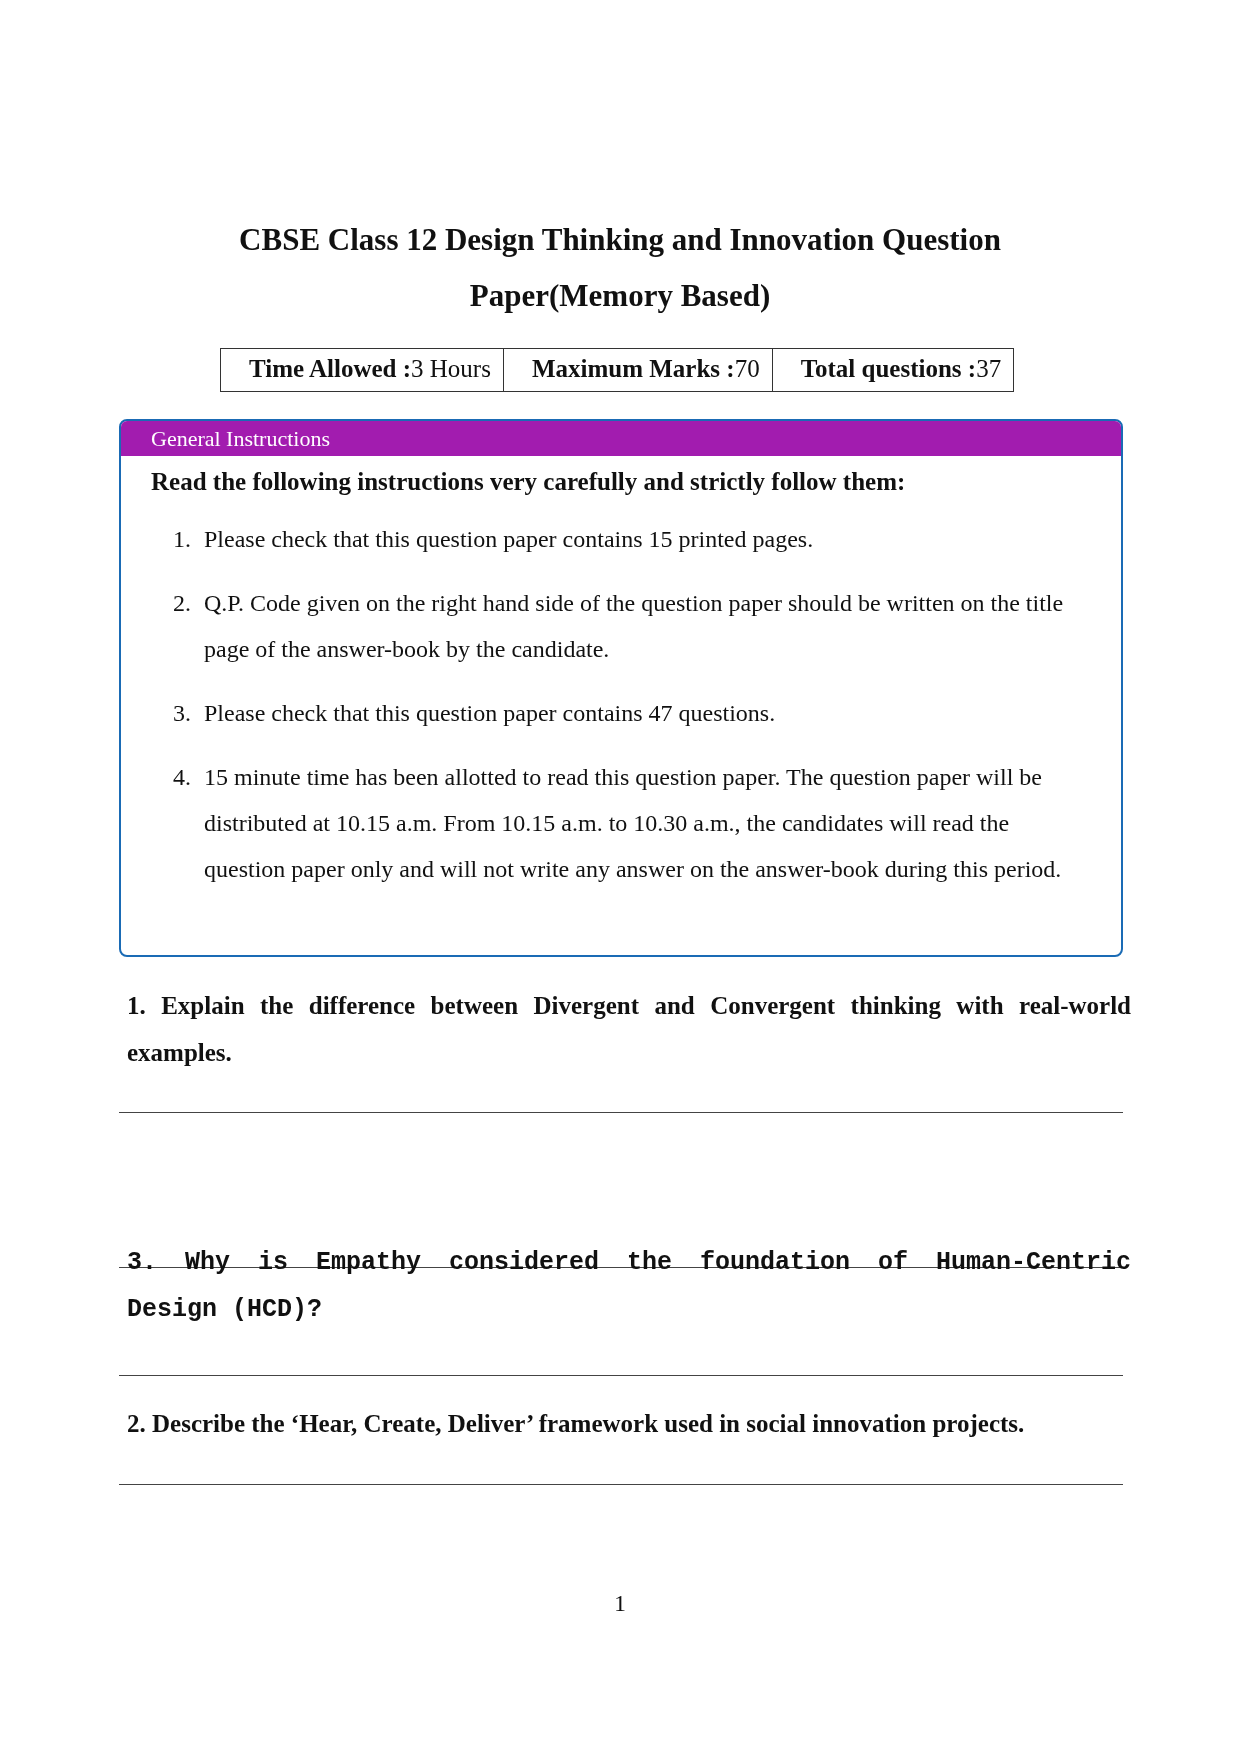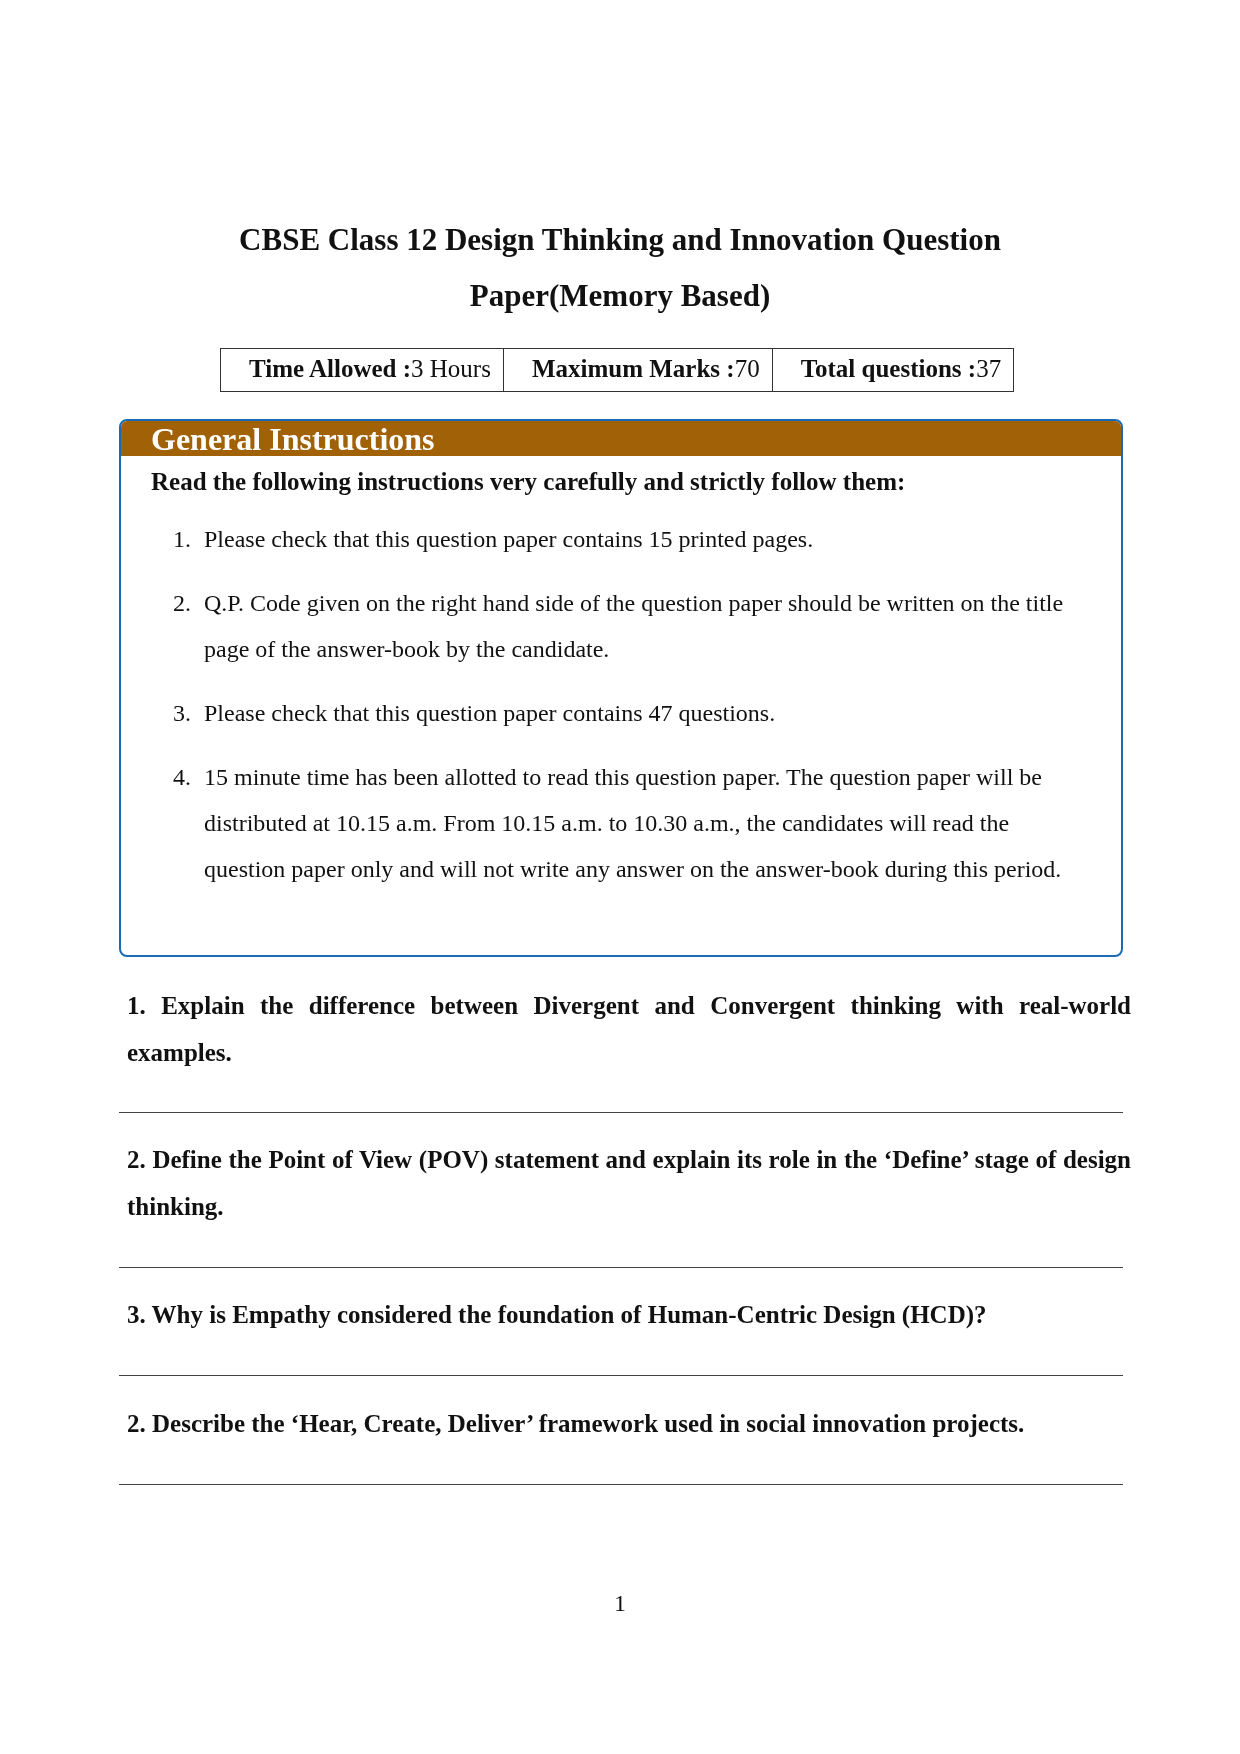--- a/index.html
+++ b/index.html
@@ -3,21 +3,21 @@
 <meta charset="utf-8">
 <style>
   html, body { margin: 0; padding: 0; background: #ffffff; }
   body { width: 1240px; height: 1754px; position: relative; font-family: "Liberation Serif", "DejaVu Serif", serif; color: #111; }
   .page { position: absolute; left: 0; top: 0; width: 1240px; height: 1754px; }
   .title { position: absolute; left: 120px; width: 1000px; text-align: center; font-weight: bold; font-size: 31px; line-height: 56px; top: 212px; font-family: Liberation Serif, serif; }
   .meta-table { position: absolute; top: 348px; left: 220px; border-collapse: collapse; font-size: 25px; }
   .meta-table td { border: 1.3px solid #333; padding: 6px 12px 8px 28px; white-space: nowrap; }
   .meta-table b { font-weight: bold; }
   .gi-box { position: absolute; left: 119px; top: 419px; width: 1004px; height: 538px; border: 2.5px solid #1a6bb5; border-radius: 8px; box-sizing: border-box; overflow: hidden; }
-  .gi-header { background: #a16207; color: #fff; font-weight: bold; font-size: 32px; height: 35px; line-height: 36px; padding-left: 30px; }
+  .gi-header { background: #a21caf; color: #fff; font-weight: normal; font-size: 22px; height: 35px; line-height: 36px; padding-left: 30px; }
   .gi-lead { font-weight: bold; font-size: 25px; margin: 12px 0 0 30px; }
   .gi-list { margin: 20px 0 0 0; padding: 0; list-style: none; font-size: 24px; }
   .gi-list li { position: relative; padding-left: 83px; padding-right: 30px; line-height: 46px; margin-bottom: 18px; }
   .gi-list li .num { position: absolute; left: 52px; top: 0; }
   .question { position: absolute; left: 119px; width: 1004px; font-weight: bold; font-size: 25px; line-height: 47px; text-align: justify; margin-left: 8px; }
   .rule { position: absolute; left: 119px; width: 1004px; height: 0; border-top: 1.5px solid #444; }
   .page-number { position: absolute; top: 1590px; left: 0; width: 1240px; text-align: center; font-size: 24px; }
 </style>
 </head>
 <body>
@@ -46,23 +46,22 @@
       <li><span class="num">1.</span><span>Please check that this question paper contains 15 printed pages.</span></li>
       <li><span class="num">2.</span><span>Q.P. Code given on the right hand side of the question paper should be written on the title page of the answer-book by the candidate.</span></li>
       <li><span class="num">3.</span><span>Please check that this question paper contains 47 questions.</span></li>
       <li><span class="num">4.</span><span>15 minute time has been allotted to read this question paper. The question paper will be distributed at 10.15 a.m. From 10.15 a.m. to 10.30 a.m., the candidates will read the question paper only and will not write any answer on the answer-book during this period.</span></li>
     </ol>
   </div>
 
   <div class="question" style="top:982px;">1.  Explain the difference between Divergent and Convergent thinking with real-world examples.</div>
   <div class="rule" style="top:1112px;"></div>
 
-  <div class="question" style="top:1136px;">2. Define the Point of View (POV) statement and explain its role in the ‘Define’ stage of design thinking.</div>
   <div class="rule" style="top:1267px;"></div>
 
-  <div class="question" style="top:1291px;">3. Why is Empathy considered the foundation of Human-Centric Design (HCD)?</div>
+  <div class="question" style="top:1239px;font-family:Liberation Mono, monospace;">3. Why is Empathy considered the foundation of Human-Centric Design (HCD)?</div>
   <div class="rule" style="top:1375px;"></div>
 
   <div class="question" style="top:1400px;">2. Describe the ‘Hear, Create, Deliver’ framework used in social innovation projects.</div>
   <div class="rule" style="top:1484px;"></div>
 
   <div class="page-number">1</div>
 </div>
 
 </body></html>

